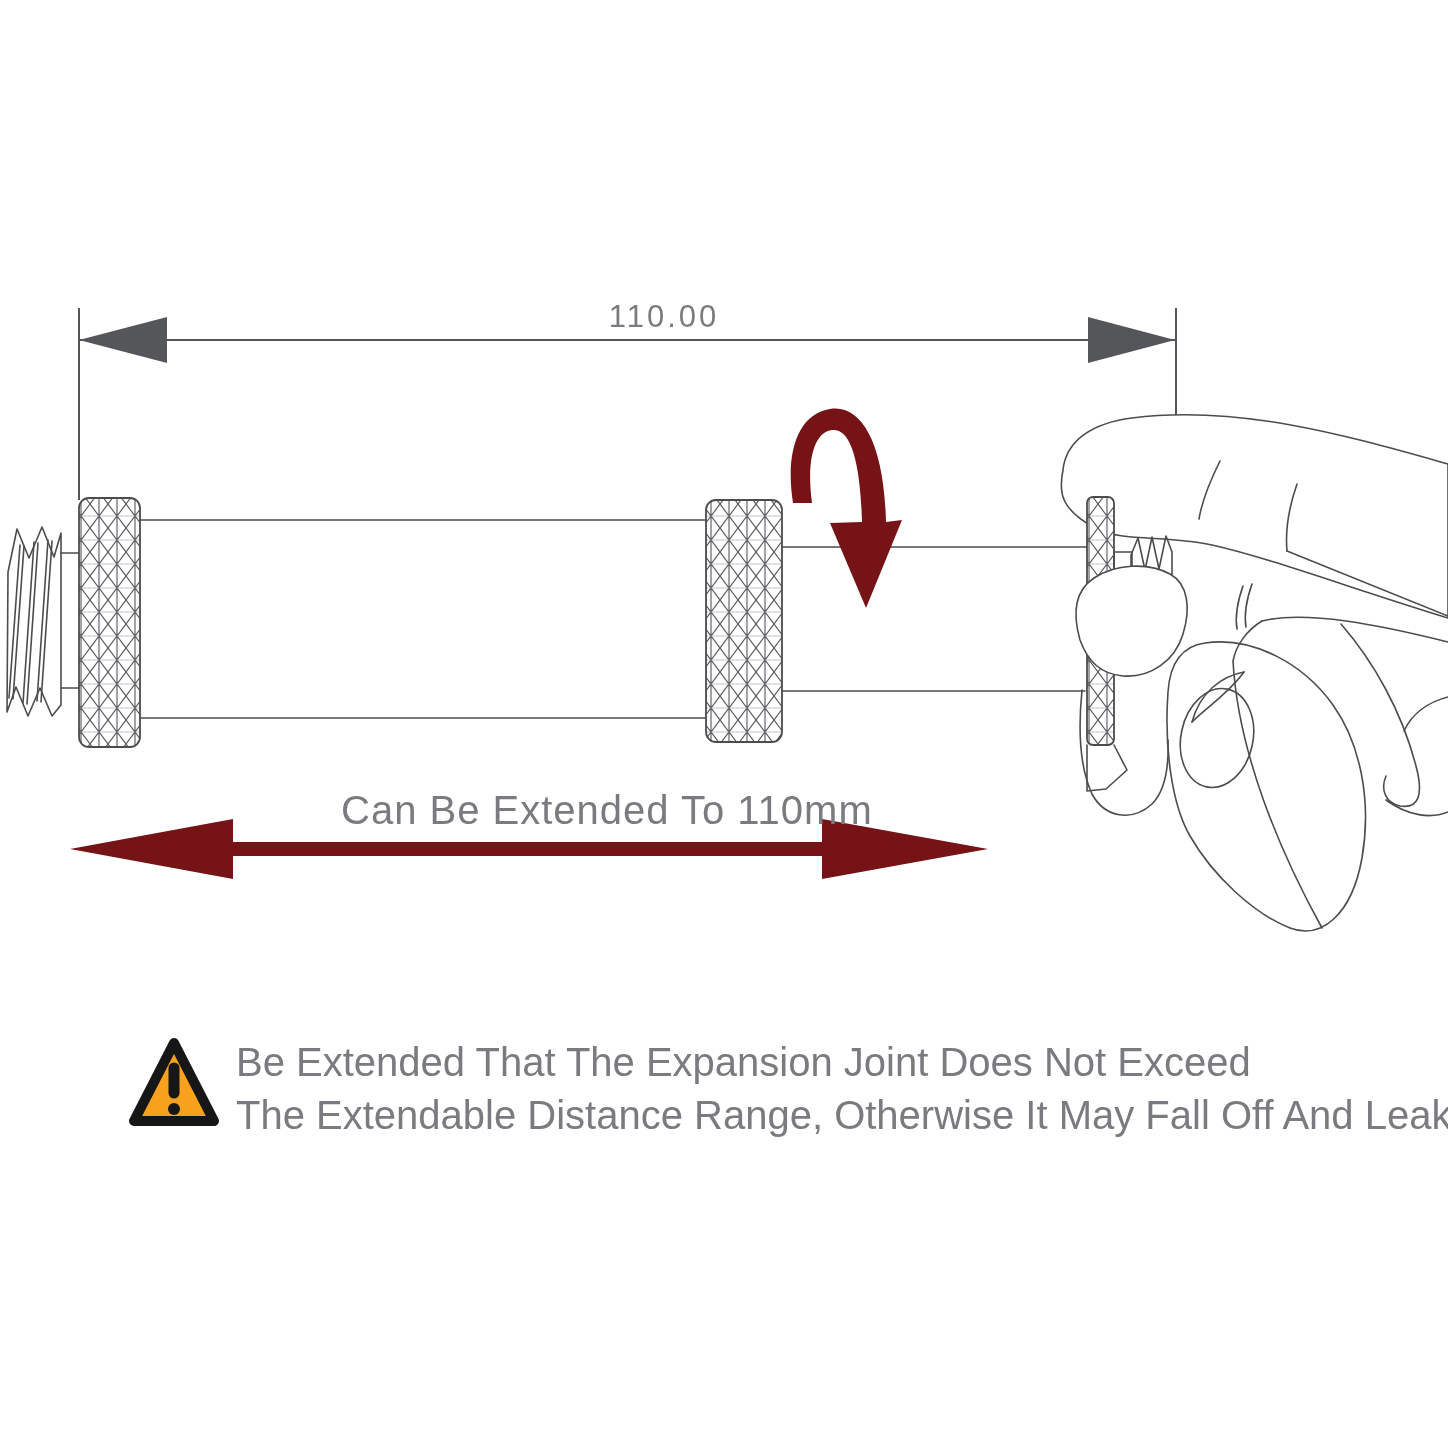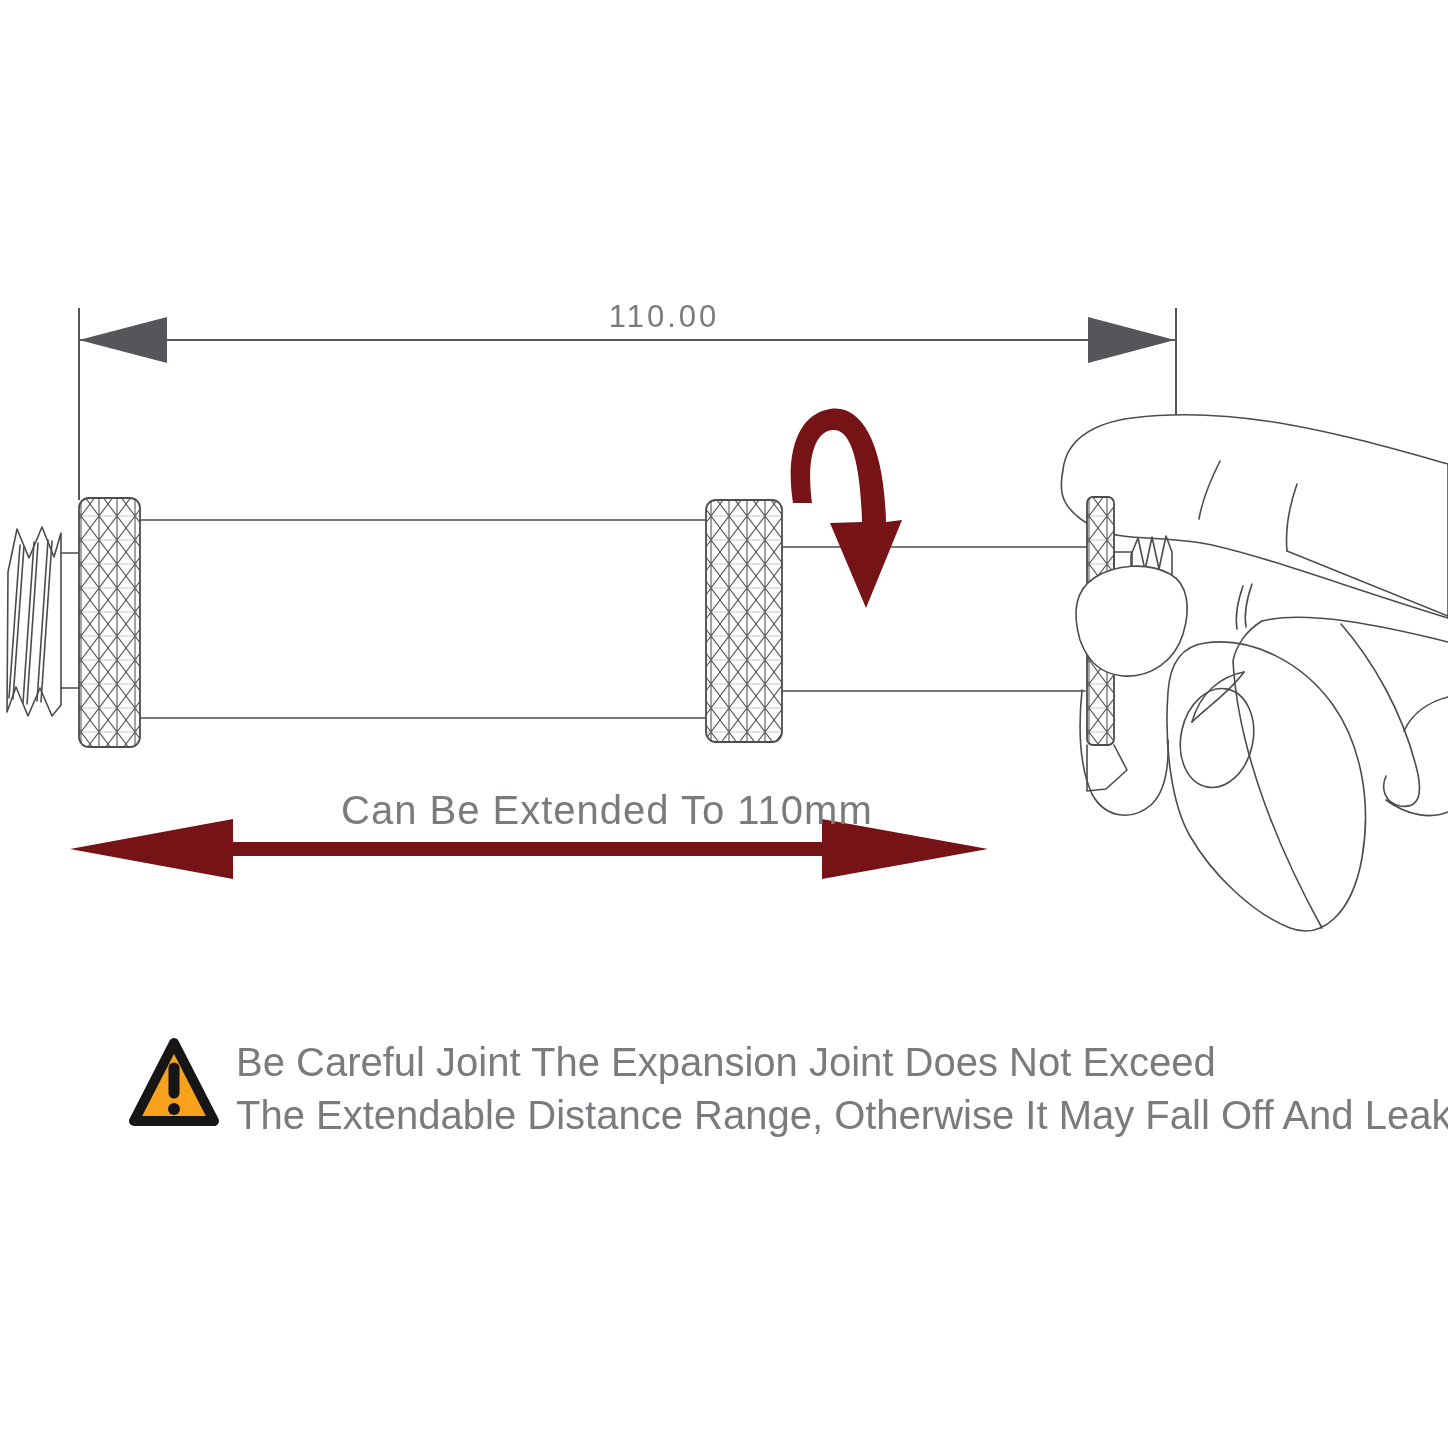--- a/index.html
+++ b/index.html
@@ -133,16 +133,16 @@
       <path d="M174,1043 L214,1121 L134,1121 Z" fill="var(--warning-orange)" stroke="var(--warning-outline)" stroke-width="10" stroke-linejoin="round"></path>
       <line x1="174" y1="1068" x2="174" y2="1093" stroke="var(--warning-outline)" stroke-width="11" stroke-linecap="round"></line>
       <circle cx="174" cy="1109" r="6" fill="var(--warning-outline)"></circle>
     </g>
   </svg>
 
   <div id="dim-label" class="label">110.00</div>
 
   <div id="extend-label" class="label">Can Be Extended To 110mm</div>
 
-  <div id="warn-line1" class="label">Be Careful Joint The Expansion Joint Does Not Exceed</div>
+  <div id="warn-line1" class="label">Be Extended That The Expansion Joint Does Not Exceed</div>
 
   <div id="warn-line2" class="label">The Extendable Distance Range, Otherwise It May Fall Off And Leak.</div>
 </div>
 
 </body></html>

